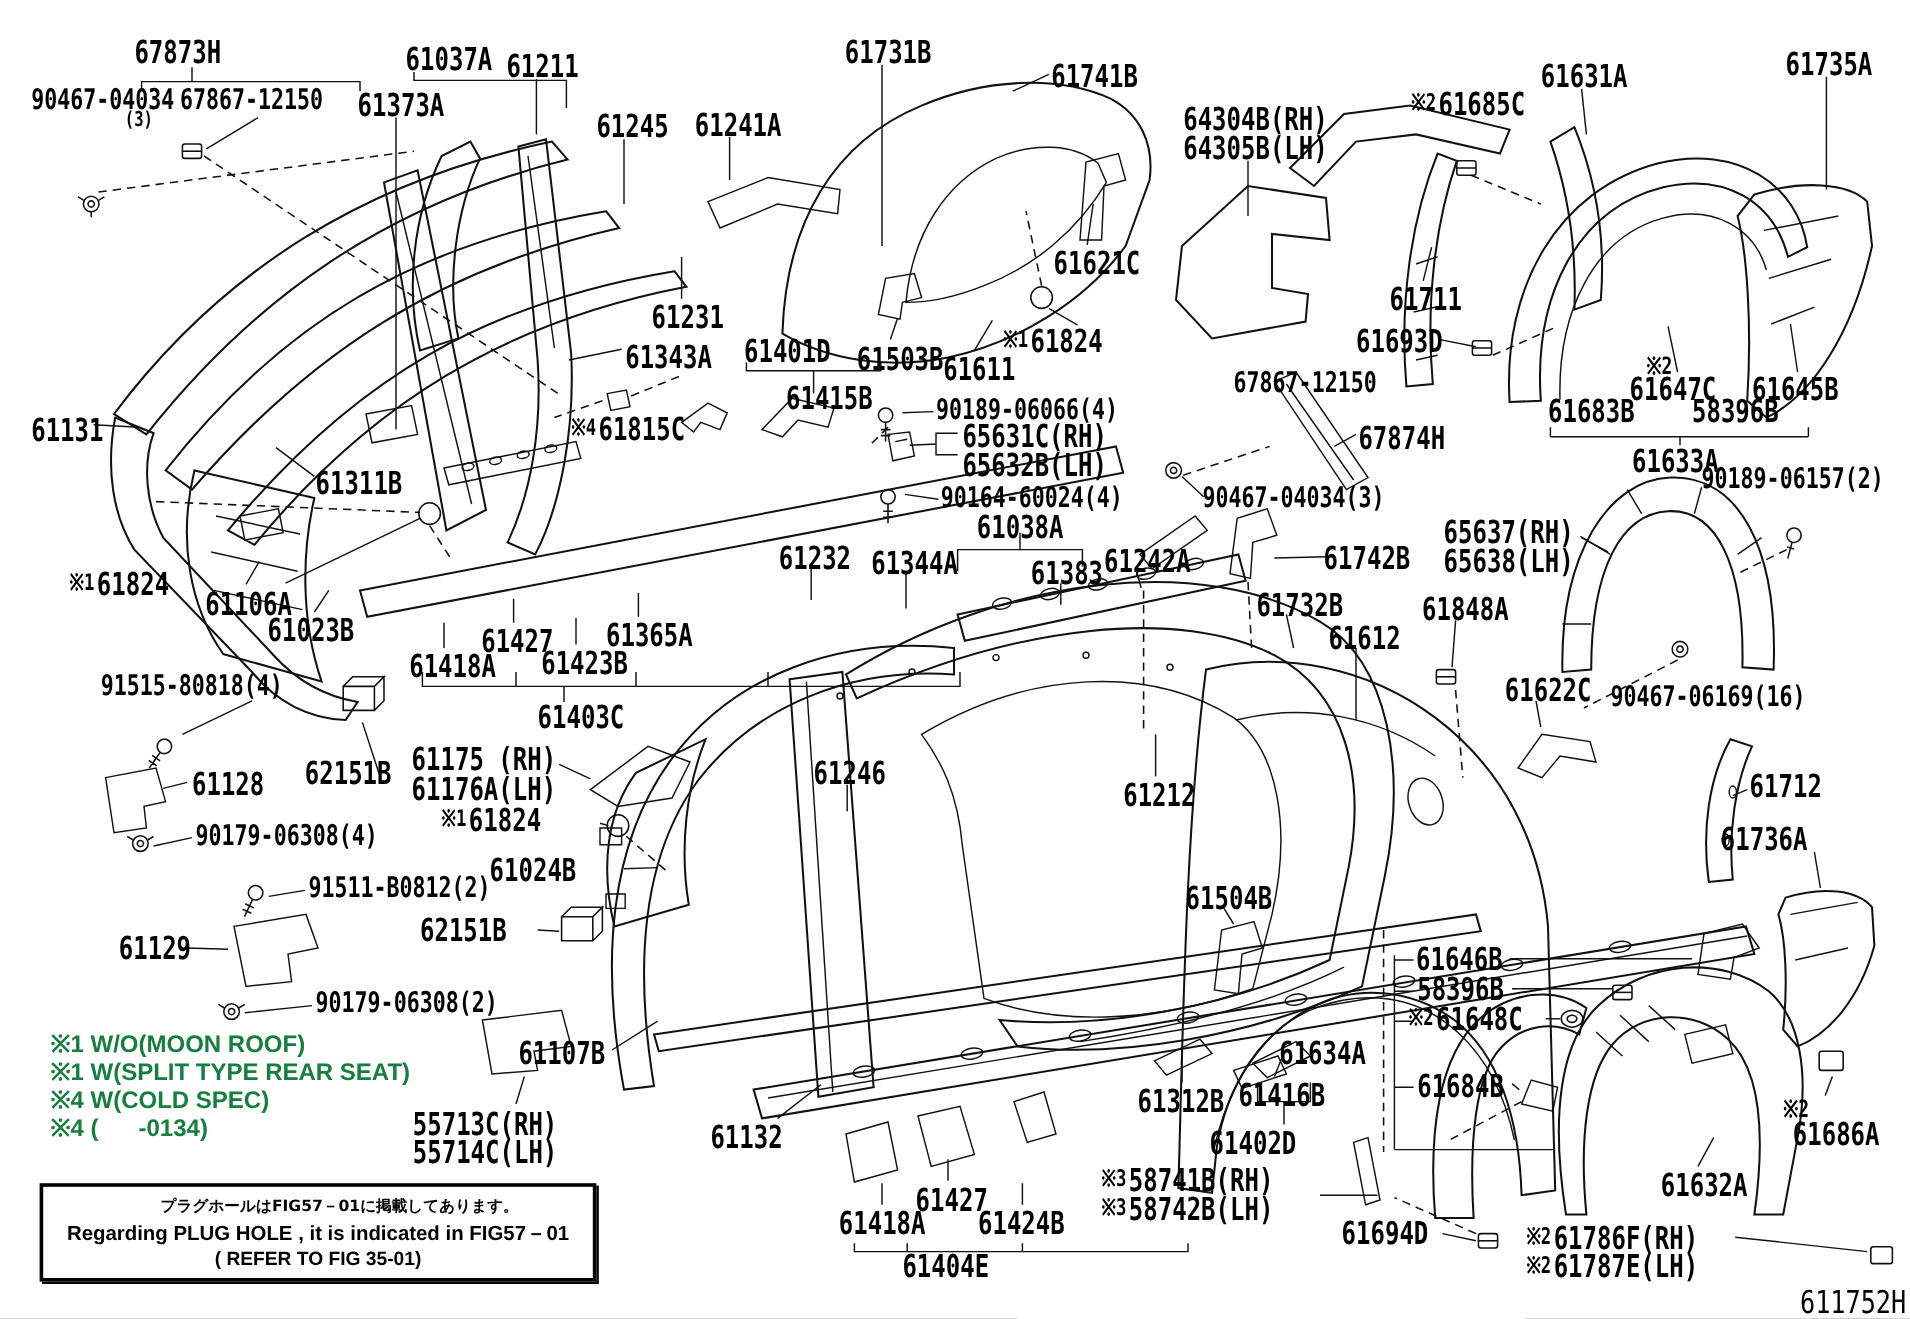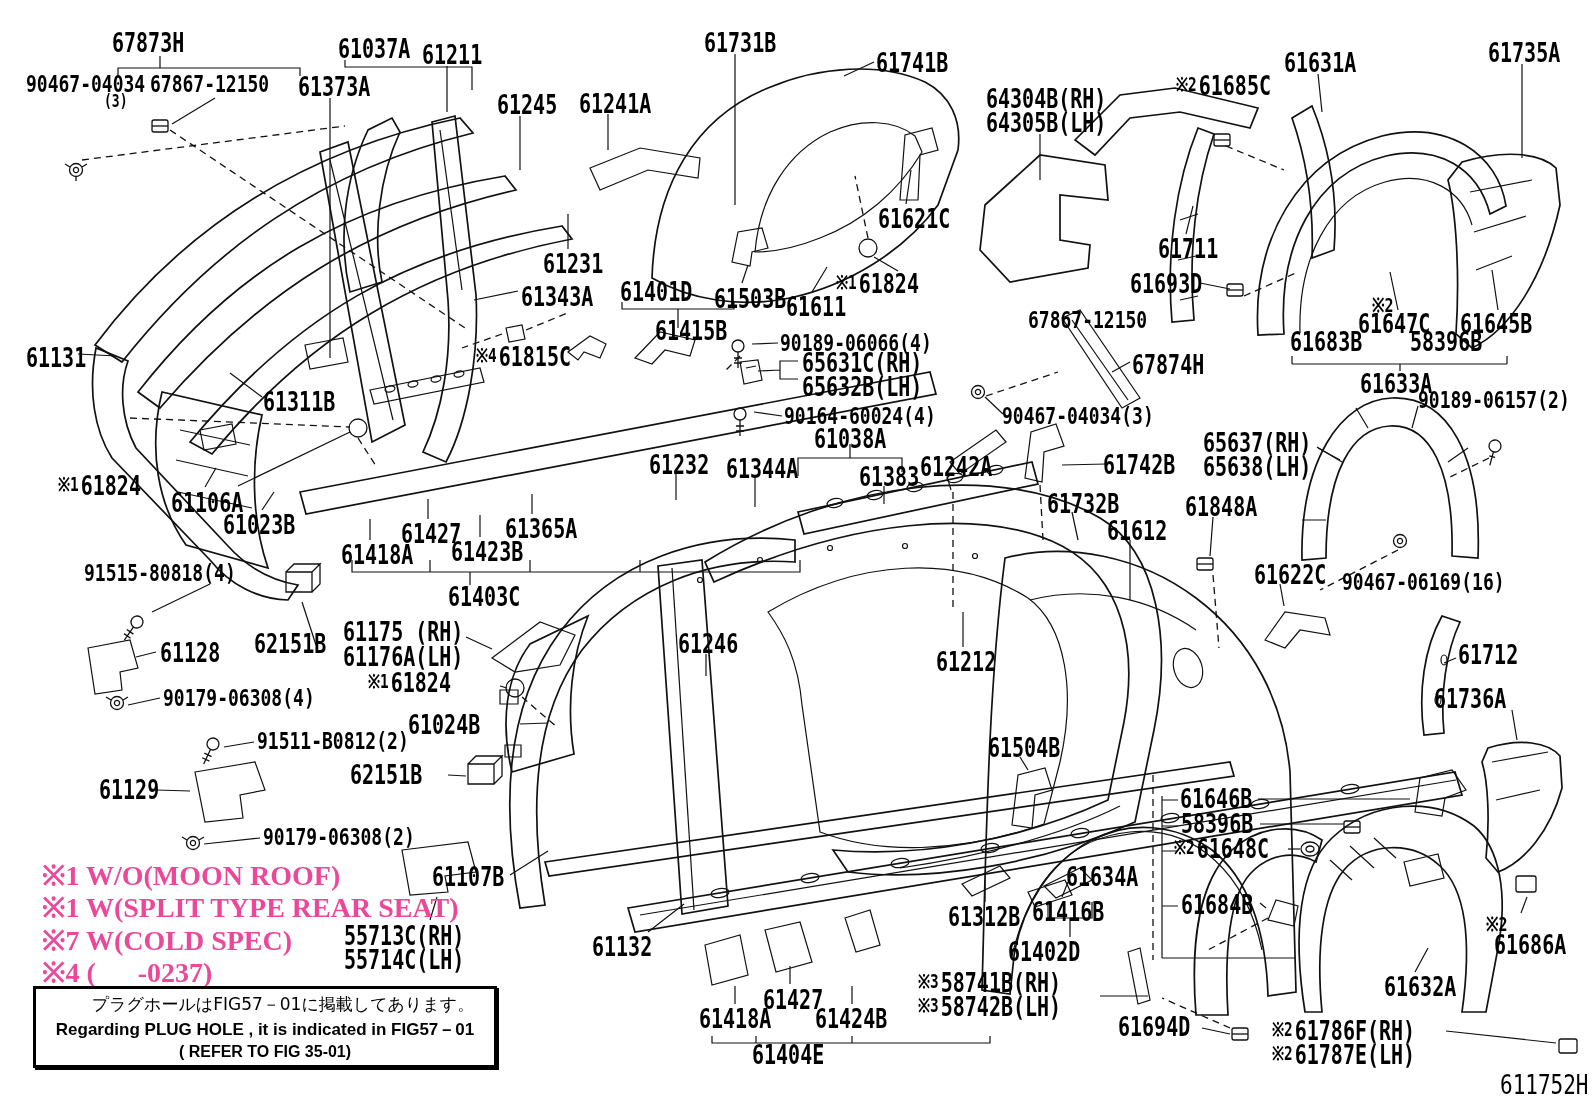--- a/index.html
+++ b/index.html
@@ -4,28 +4,28 @@
 <style>
   html,body{margin:0;padding:0;background:#888;}
   #stage{position:relative;width:1592px;height:1099px;background:#ffffff;overflow:hidden;
          font-family:"DejaVu Sans Mono",monospace;}
   #lineart{position:absolute;left:0;top:0;}
   #labels{position:absolute;left:0;top:0;width:100%;height:100%;}
   .plabel{position:absolute;font-family:"DejaVu Sans Mono",monospace;font-weight:bold;
           font-size:20px;line-height:1;color:#000;white-space:pre;
           transform:scaleY(1.32);transform-origin:0 0;letter-spacing:0;}
   .plabel .pre{font-size:0.72em;vertical-align:3px;margin-right:2px;}
-  #legend{position:absolute;left:42px;top:860px;font-family:Liberation Serif, serif;
-          font-weight:bold;font-size:28px;color:#ec4899;line-height:1.16;}
+  #legend{position:absolute;left:42px;top:860px;font-family:Liberation Sans, sans-serif;
+          font-weight:bold;font-size:20px;color:#15803d;line-height:1.16;}
   #legend div{white-space:pre;}
   #plug-note{position:absolute;left:33px;top:986px;width:458px;height:76px;
              border:3px solid #000;box-shadow:2px 2px 0 #000;
              display:flex;flex-direction:column;justify-content:center;align-items:center;
              gap:2px;background:#fff;}
-  .pn-ja{font-family:"DejaVu Sans",sans-serif;font-weight:normal;font-size:17px;margin-left:36px;}
+  .pn-ja{font-family:"DejaVu Sans",sans-serif;font-weight:bold;font-size:13px;margin-left:36px;}
   .pn-en{font-family:"Liberation Sans",sans-serif;font-weight:bold;font-size:17px;}
   .pn-ref{font-family:"Liberation Sans",sans-serif;font-weight:bold;font-size:16px;}
   #fig-code{position:absolute;left:1500px;top:1070px;font-family:"DejaVu Sans Mono",monospace;
             font-size:21px;font-weight:normal;transform:scaleY(1.25);transform-origin:0 0;color:#000;}
 </style>
 </head>
 <body>
 
 <div id="stage">
 
@@ -448,22 +448,22 @@
       <div class="plabel" style="left: 1203px; top: 430px;"><span>65637(RH)</span></div>
       <div class="plabel" style="left: 1203px; top: 454px;"><span>65638(LH)</span></div>
       <div class="plabel" style="left: 1458px; top: 642px;"><span>61712</span></div>
       <div class="plabel" style="left: 1434px; top: 686px;"><span>61736A</span></div>
       <div class="plabel" style="left: 1002px; top: 404px; font-size: 18px;"><span>90467-04034(3)</span></div>
     </div>
 
   <div id="legend">
     <div>※1 W/O(MOON ROOF)</div>
     <div>※1 W(SPLIT TYPE REAR SEAT)</div>
-    <div>※7 W(COLD SPEC)</div>
-    <div>※4 (      -0237)</div>
+    <div>※4 W(COLD SPEC)</div>
+    <div>※4 (      -0134)</div>
   </div>
 
   <div id="plug-note">
     <div class="pn-ja">プラグホールはFIG57－01に掲載してあります。</div>
     <div class="pn-en">Regarding PLUG HOLE , it is indicated in FIG57－01</div>
     <div class="pn-ref">( REFER TO FIG 35-01)</div>
   </div>
 
   <div id="fig-code">611752H</div>
 </div>

